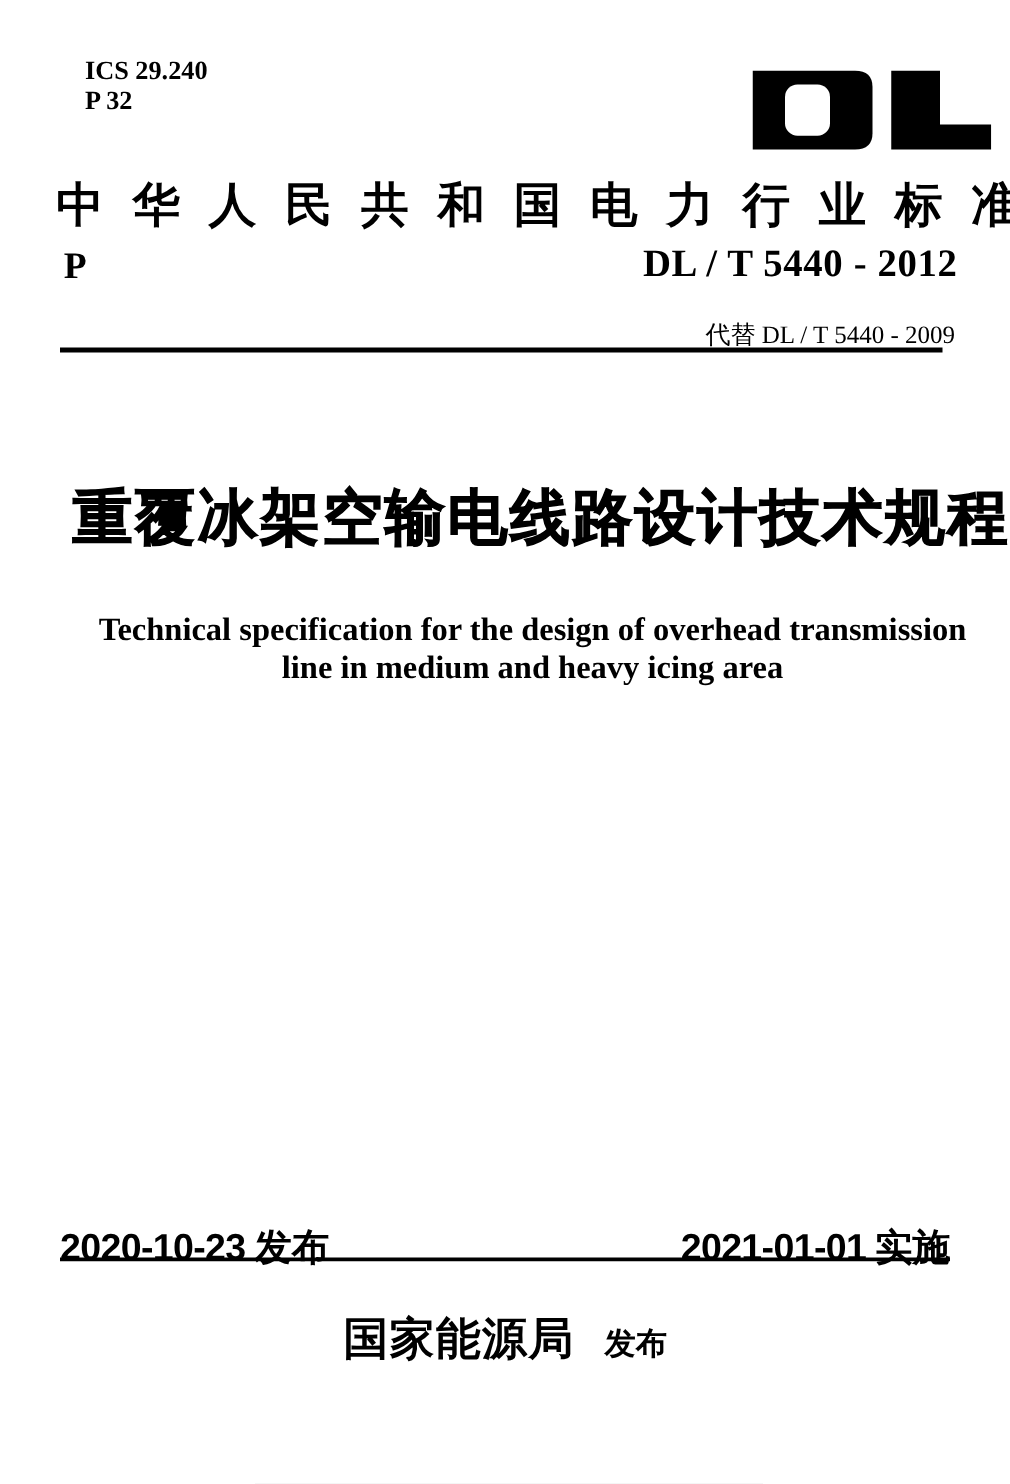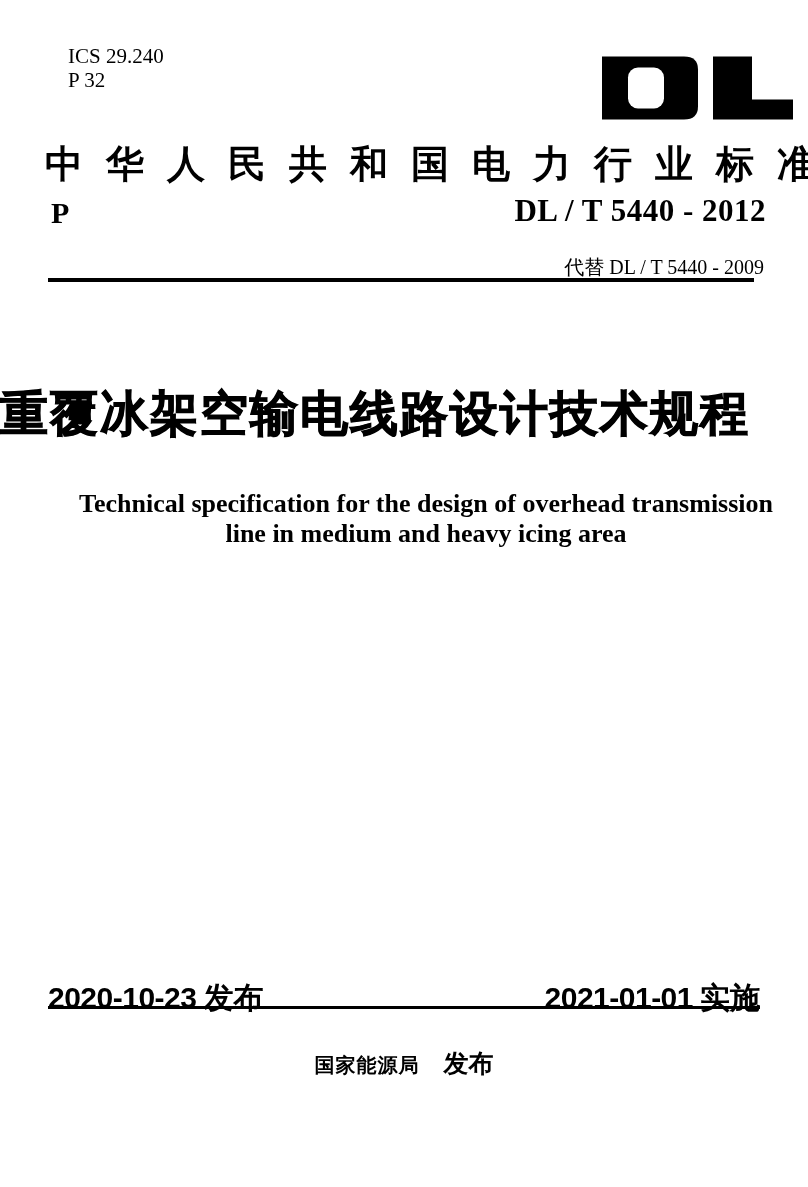--- a/index.html
+++ b/index.html
@@ -13,21 +13,21 @@
     color: #000;
     overflow: hidden;
     font-family: "Liberation Sans", sans-serif;
   }
 
   
   .ics-block {
     position: absolute;
     left: 68px;
     top: 44px;
-    font-weight: normal;
+    font-weight: bold;
     line-height: 24px;
   }
   .ics-line { font-family: "Liberation Serif", serif; font-size: 21px; }
   .record-line { font-family: "Liberation Sans", sans-serif; font-size: 20px; }
 
   
   .dl-logo {
     position: absolute;
     top: 56px;
     right: 15px;
@@ -80,21 +80,21 @@
   .rule { position: absolute; background: #000; }
   .top-rule    { left: 48px; top: 278px;  width: 706px; height: 4px; }
   .bottom-rule { left: 48px; top: 1006px; width: 712px; height: 3px; }
 
   
   .title-zh {
     position: absolute;
     left: 0; right: 0;
     top: 382px;
     margin: 0;
-    text-align: left;
+    text-align: right;
     font-family: "Liberation Sans", sans-serif;
     font-weight: bold;
     font-size: 48px;
     letter-spacing: 2px;
     -webkit-text-stroke: 1px #000;
     white-space: nowrap;
   }
 
   
   .title-en {
@@ -126,21 +126,21 @@
   .publisher-line {
     position: absolute;
     left: 0; right: 0;
     top: 1047px;
     text-align: center;
     white-space: nowrap;
   }
   .publisher-name {
     font-family: Liberation Sans, sans-serif;
     font-weight: bold;
-    font-size: 20px;
+    font-size: 36px;
     letter-spacing: 1px;
   }
   .publish-action {
     font-family: "Liberation Sans", sans-serif;
     font-weight: bold;
     font-size: 25px;
     margin-left: 24px;
   }
 </style>
 </head>

